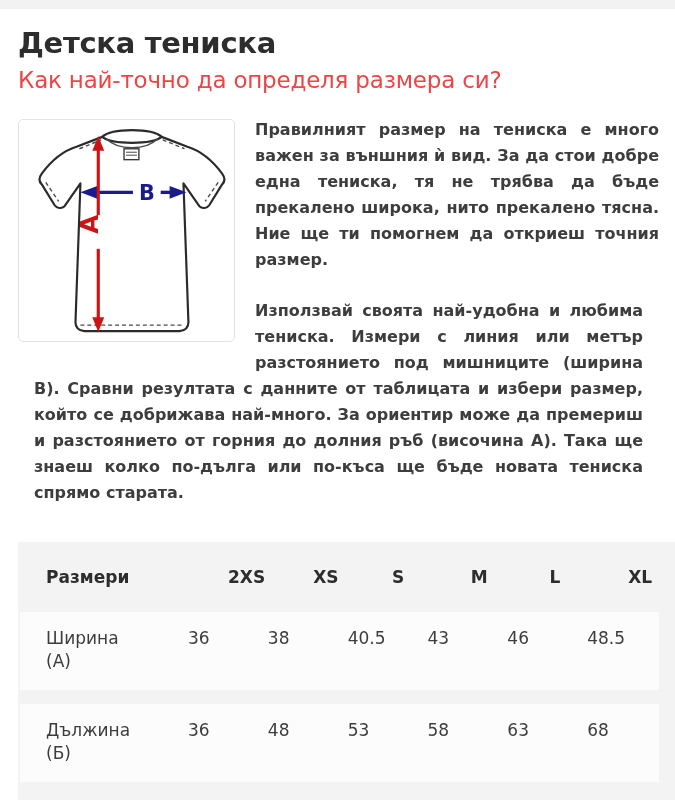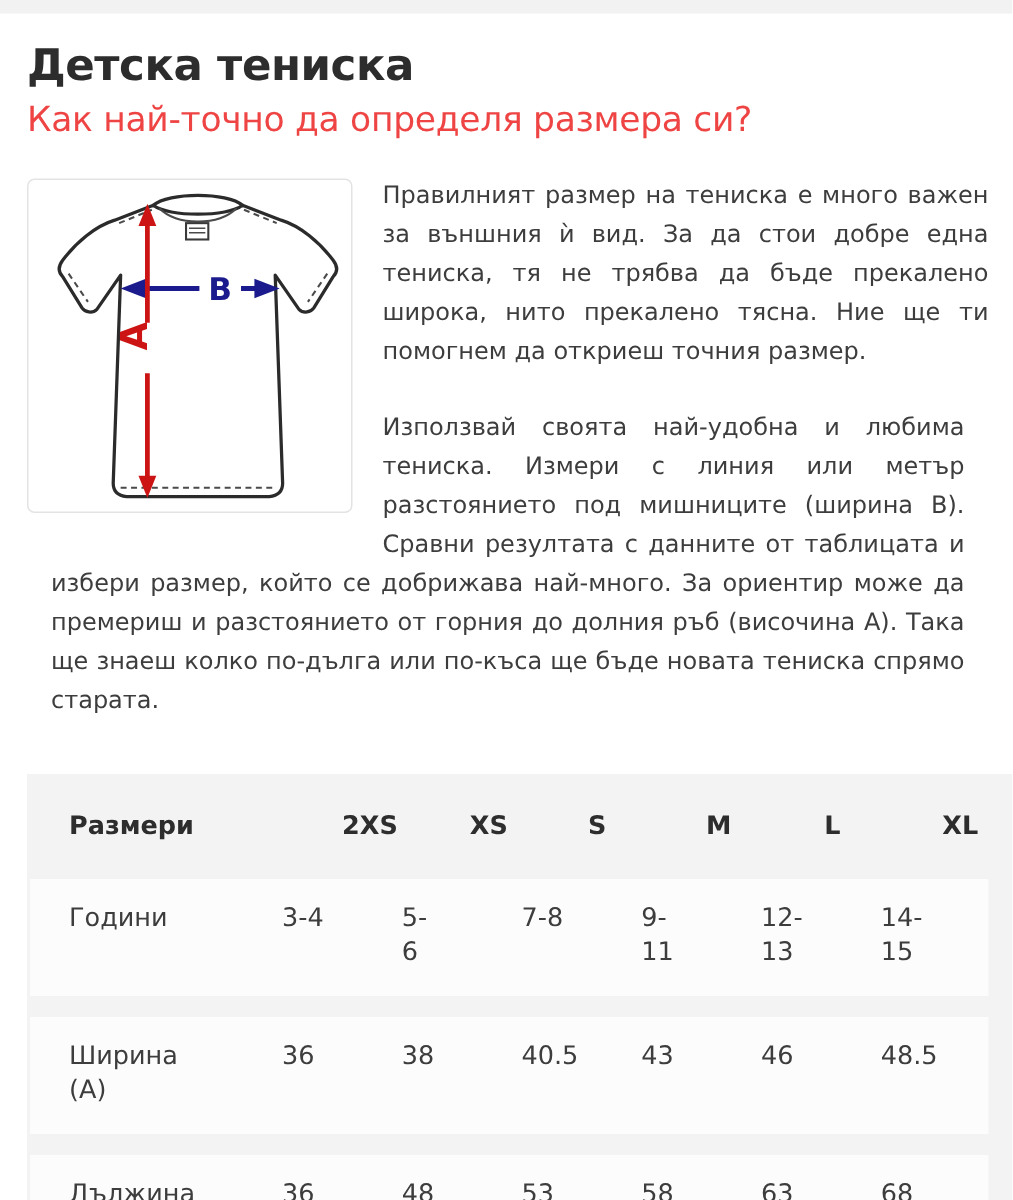--- a/index.html
+++ b/index.html
@@ -16,21 +16,21 @@
   h1.page-title {
     margin:17px 0 5px; font-size:29px; line-height:34px;
     font-weight:600; color:#2d2d2d; letter-spacing:-0.3px;
   }
   h2.page-subtitle {
     margin:0 0 22px; font-size:23px; line-height:30px;
     font-weight:400; color:#ef4444; letter-spacing:-0.2px;
   }
 
   .guide { font-size:16px; line-height:26px; text-align:justify; color:#3d3d3d; overflow:hidden; }
-  .guide p { margin:0 0 25px; }
+  .guide p { margin:0 0 25px;font-weight:bold; }
   .guide p.last { margin:16px; }
 
   .shirt-figure {
     float:left; width:217px; height:223px; box-sizing:border-box;
     margin:2px 20px 12px 0;
     border:1px solid #e3e3e3; border-radius:5px; background:#fff;
   }
   .shirt-figure svg { display:block; width:100%; height:100%; }
   svg text { font-family:"DejaVu Sans","Liberation Sans",sans-serif; }
 
@@ -127,33 +127,20 @@
     <div class="t-header">
       <div class="cell first">Размери</div>
       <div class="cell">2XS</div>
       <div class="cell">XS</div>
       <div class="cell">S</div>
       <div class="cell">M</div>
       <div class="cell">L</div>
       <div class="cell">XL</div>
     </div>
 
-    <div class="t-row">
-      <div class="cell first">Години</div>
-      <div class="cell">3-4</div>
-      <div class="cell">5-
-6</div>
-      <div class="cell">7-8</div>
-      <div class="cell">9-
-11</div>
-      <div class="cell">12-
-13</div>
-      <div class="cell">14-
-15</div>
-    </div>
 
     <div class="t-row">
       <div class="cell first">Ширина
 (А)</div>
       <div class="cell">36</div>
       <div class="cell">38</div>
       <div class="cell">40.5</div>
       <div class="cell">43</div>
       <div class="cell">46</div>
       <div class="cell">48.5</div>

